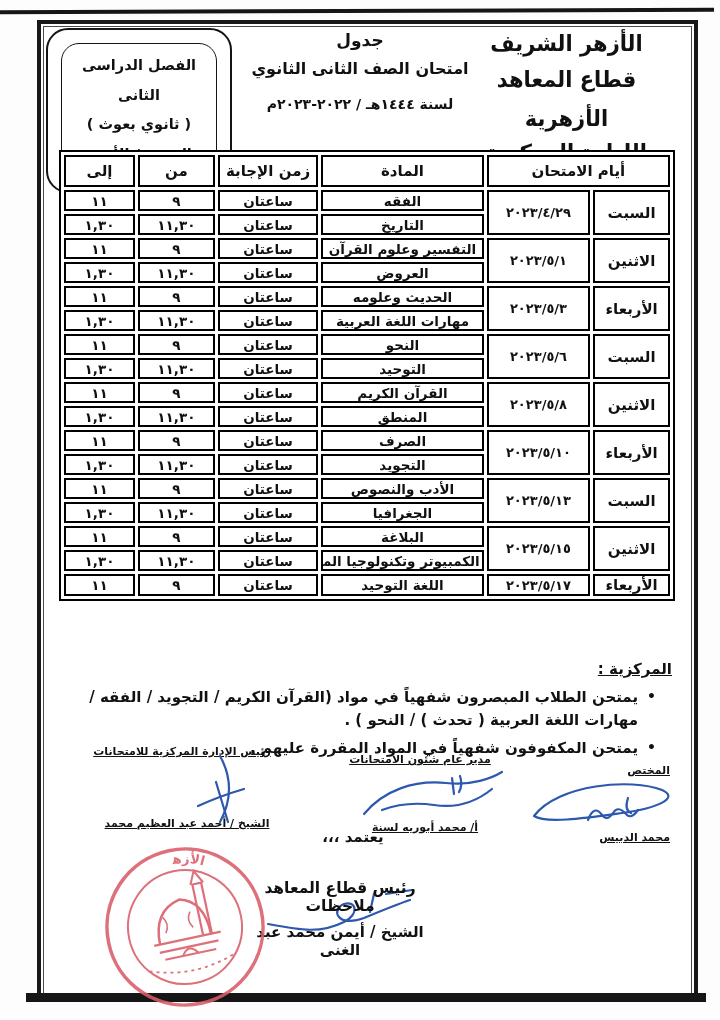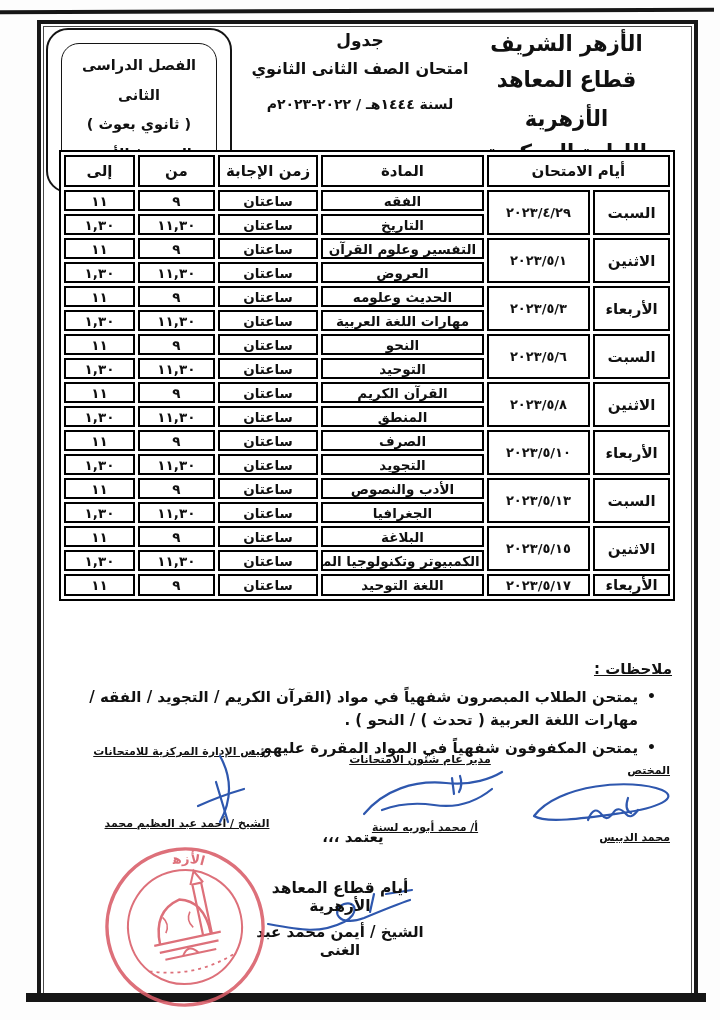--- a/index.html
+++ b/index.html
@@ -238,21 +238,21 @@
           <td>اللغة التوحيد</td>
           <td>ساعتان</td>
           <td>٩</td>
           <td>١١</td>
         </tr>
       </tbody>
   </table>
 </div>
 
 <div class="notes">
-  <div class="notes-title">ملاحظات :</div>
+  <div class="notes-title">المركزية :</div>
   <div class="note-row">
     <span class="note-bullet">•</span>
     <span class="note-text">يمتحن الطلاب المبصرون شفهياً في مواد (القرآن الكريم / التجويد / الفقه / مهارات اللغة العربية ( تحدث ) / النحو ) .</span>
   </div>
   <div class="note-row">
     <span class="note-bullet">•</span>
     <span class="note-text">يمتحن المكفوفون شفهياً في المواد المقررة عليهم .</span>
   </div>
 </div>
 
@@ -279,21 +279,21 @@
   <path d="M16,54 q22,-10 46,-17"></path>
   <path d="M34,30 l12,40"></path>
 </svg>
 <svg class="sig-svg svg-approve" viewBox="0 0 152 52">
   <path d="M6,38 C38,44 58,48 82,36 C98,28 94,14 82,18 C68,24 76,42 102,32 C126,22 142,16 148,14"></path>
   <path d="M112,8 l-4,18"></path>
   <path d="M124,8 l26,-4"></path>
 </svg>
 
 <div class="approve-word">يعتمد ،،،</div>
-<div class="approve-title">أيام قطاع المعاهد الأزهرية</div>
+<div class="approve-title">رئيس قطاع المعاهد ملاحظات</div>
 <div class="approve-name">الشيخ / أيمن محمد عبد الغنى</div>
 
 <svg class="stamp" viewBox="0 0 168 168">
   <circle cx="84" cy="84" r="78" stroke-width="3.5"></circle>
   <circle cx="84" cy="84" r="57" stroke-width="2"></circle>
   <defs>
     <path id="stamp-arc" d="M84,20 a64,64 0 0 1 0,128 a64,64 0 0 1 0,-128"></path>
   </defs>
   <text>
     <textPath href="#stamp-arc" startOffset="8%">الأزهر الشريف</textPath>

